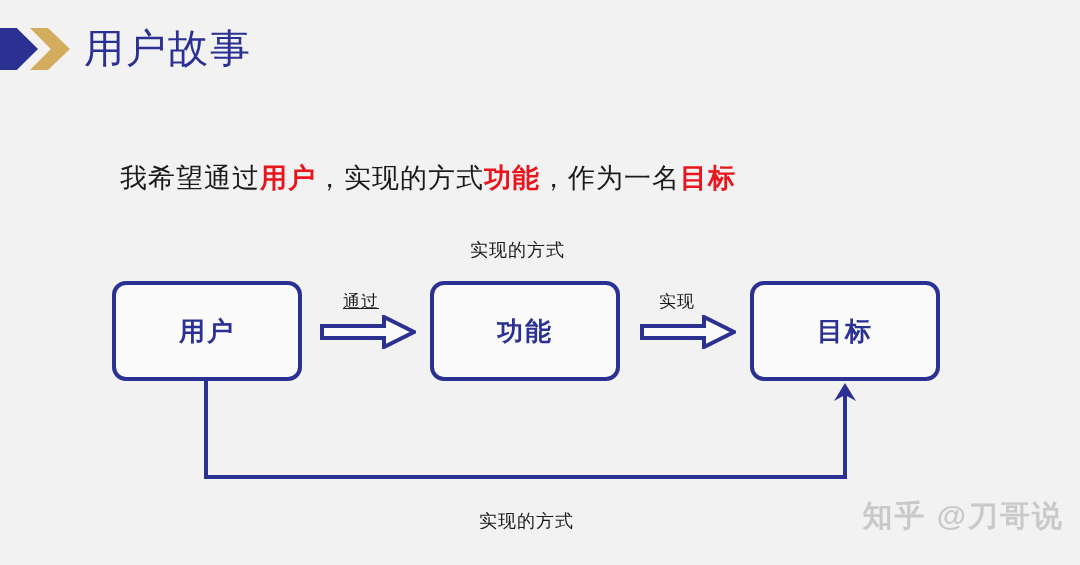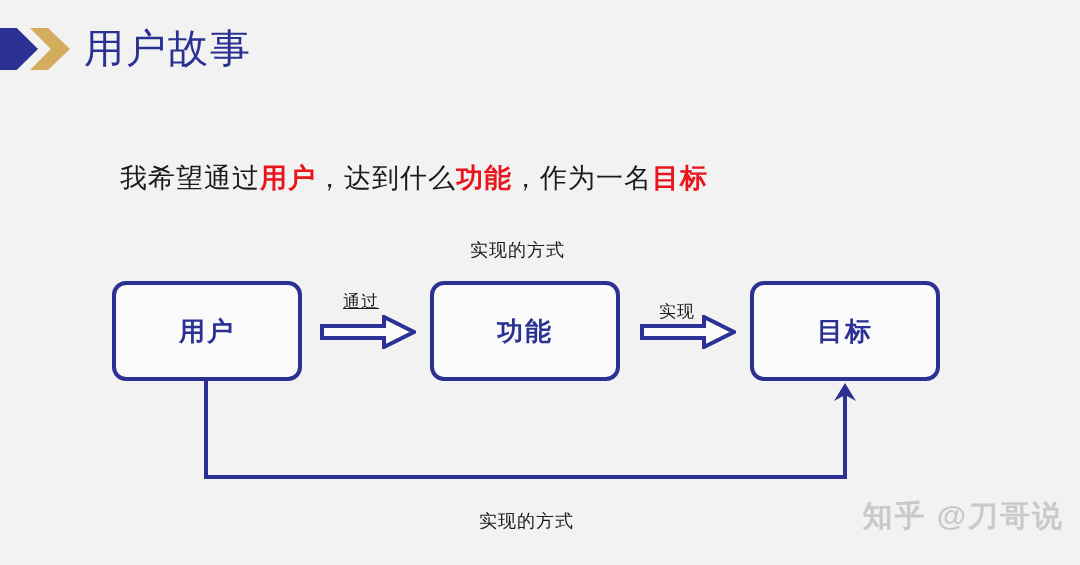--- a/index.html
+++ b/index.html
@@ -108,21 +108,21 @@
   #node-goal  { left: 750px; top: 281px; }
 
   .edge-label {
     position: absolute;
     font-size: 17px;
     color: #1b1b1b;
     white-space: nowrap;
     letter-spacing: 1px;
   }
   #label-tongguo { left: 343px; top: 290px; text-decoration: underline; }
-  #label-shixian { left: 659px; top: 290px; margin-top: 10px; }
+  #label-shixian { left: 659px; top: 290px; }
   #label-method  { left: 470px; top: 238px; font-size: 18px; text-align: center; }
   #label-demand  { left: 479px; top: 509px; font-size: 18px; }
 
   .block-arrow {
     position: absolute;
     width: 96px;
     height: 34px;
   }
   #arrow-1 { left: 320px; top: 315px; }
   #arrow-2 { left: 640px; top: 315px; }
@@ -165,21 +165,21 @@
 <div class="slide">
 
   <div class="title-bar">
     <div class="logo-marks">
       <div class="logo-navy"></div>
       <div class="logo-gold"></div>
     </div>
     <div class="page-title">用户故事</div>
   </div>
 
-  <div class="story-line"><span>我希望通过</span><span class="hl">用户</span><span>，达到什么</span><span class="hl">功能</span><span>，作为一名</span><span class="hl">目标</span></div>
+  <div class="story-line"><span>我希望通过</span><span class="hl">用户</span><span>，实现的方式</span><span class="hl">功能</span><span>，作为一名</span><span class="hl">目标</span></div>
 
   <div class="flow">
 
     <svg class="loop-svg" viewBox="0 0 1080 565" xmlns="http://www.w3.org/2000/svg">
       <path d="M206 381 L206 477 L845 477 L845 392" fill="none" stroke="#2a3192" stroke-width="4"></path>
       <path d="M845 383 L834 401 L845 395 L856 401 Z" fill="#2a3192"></path>
     </svg>
 
     <div class="node" id="node-user">
       <span>用户</span>

